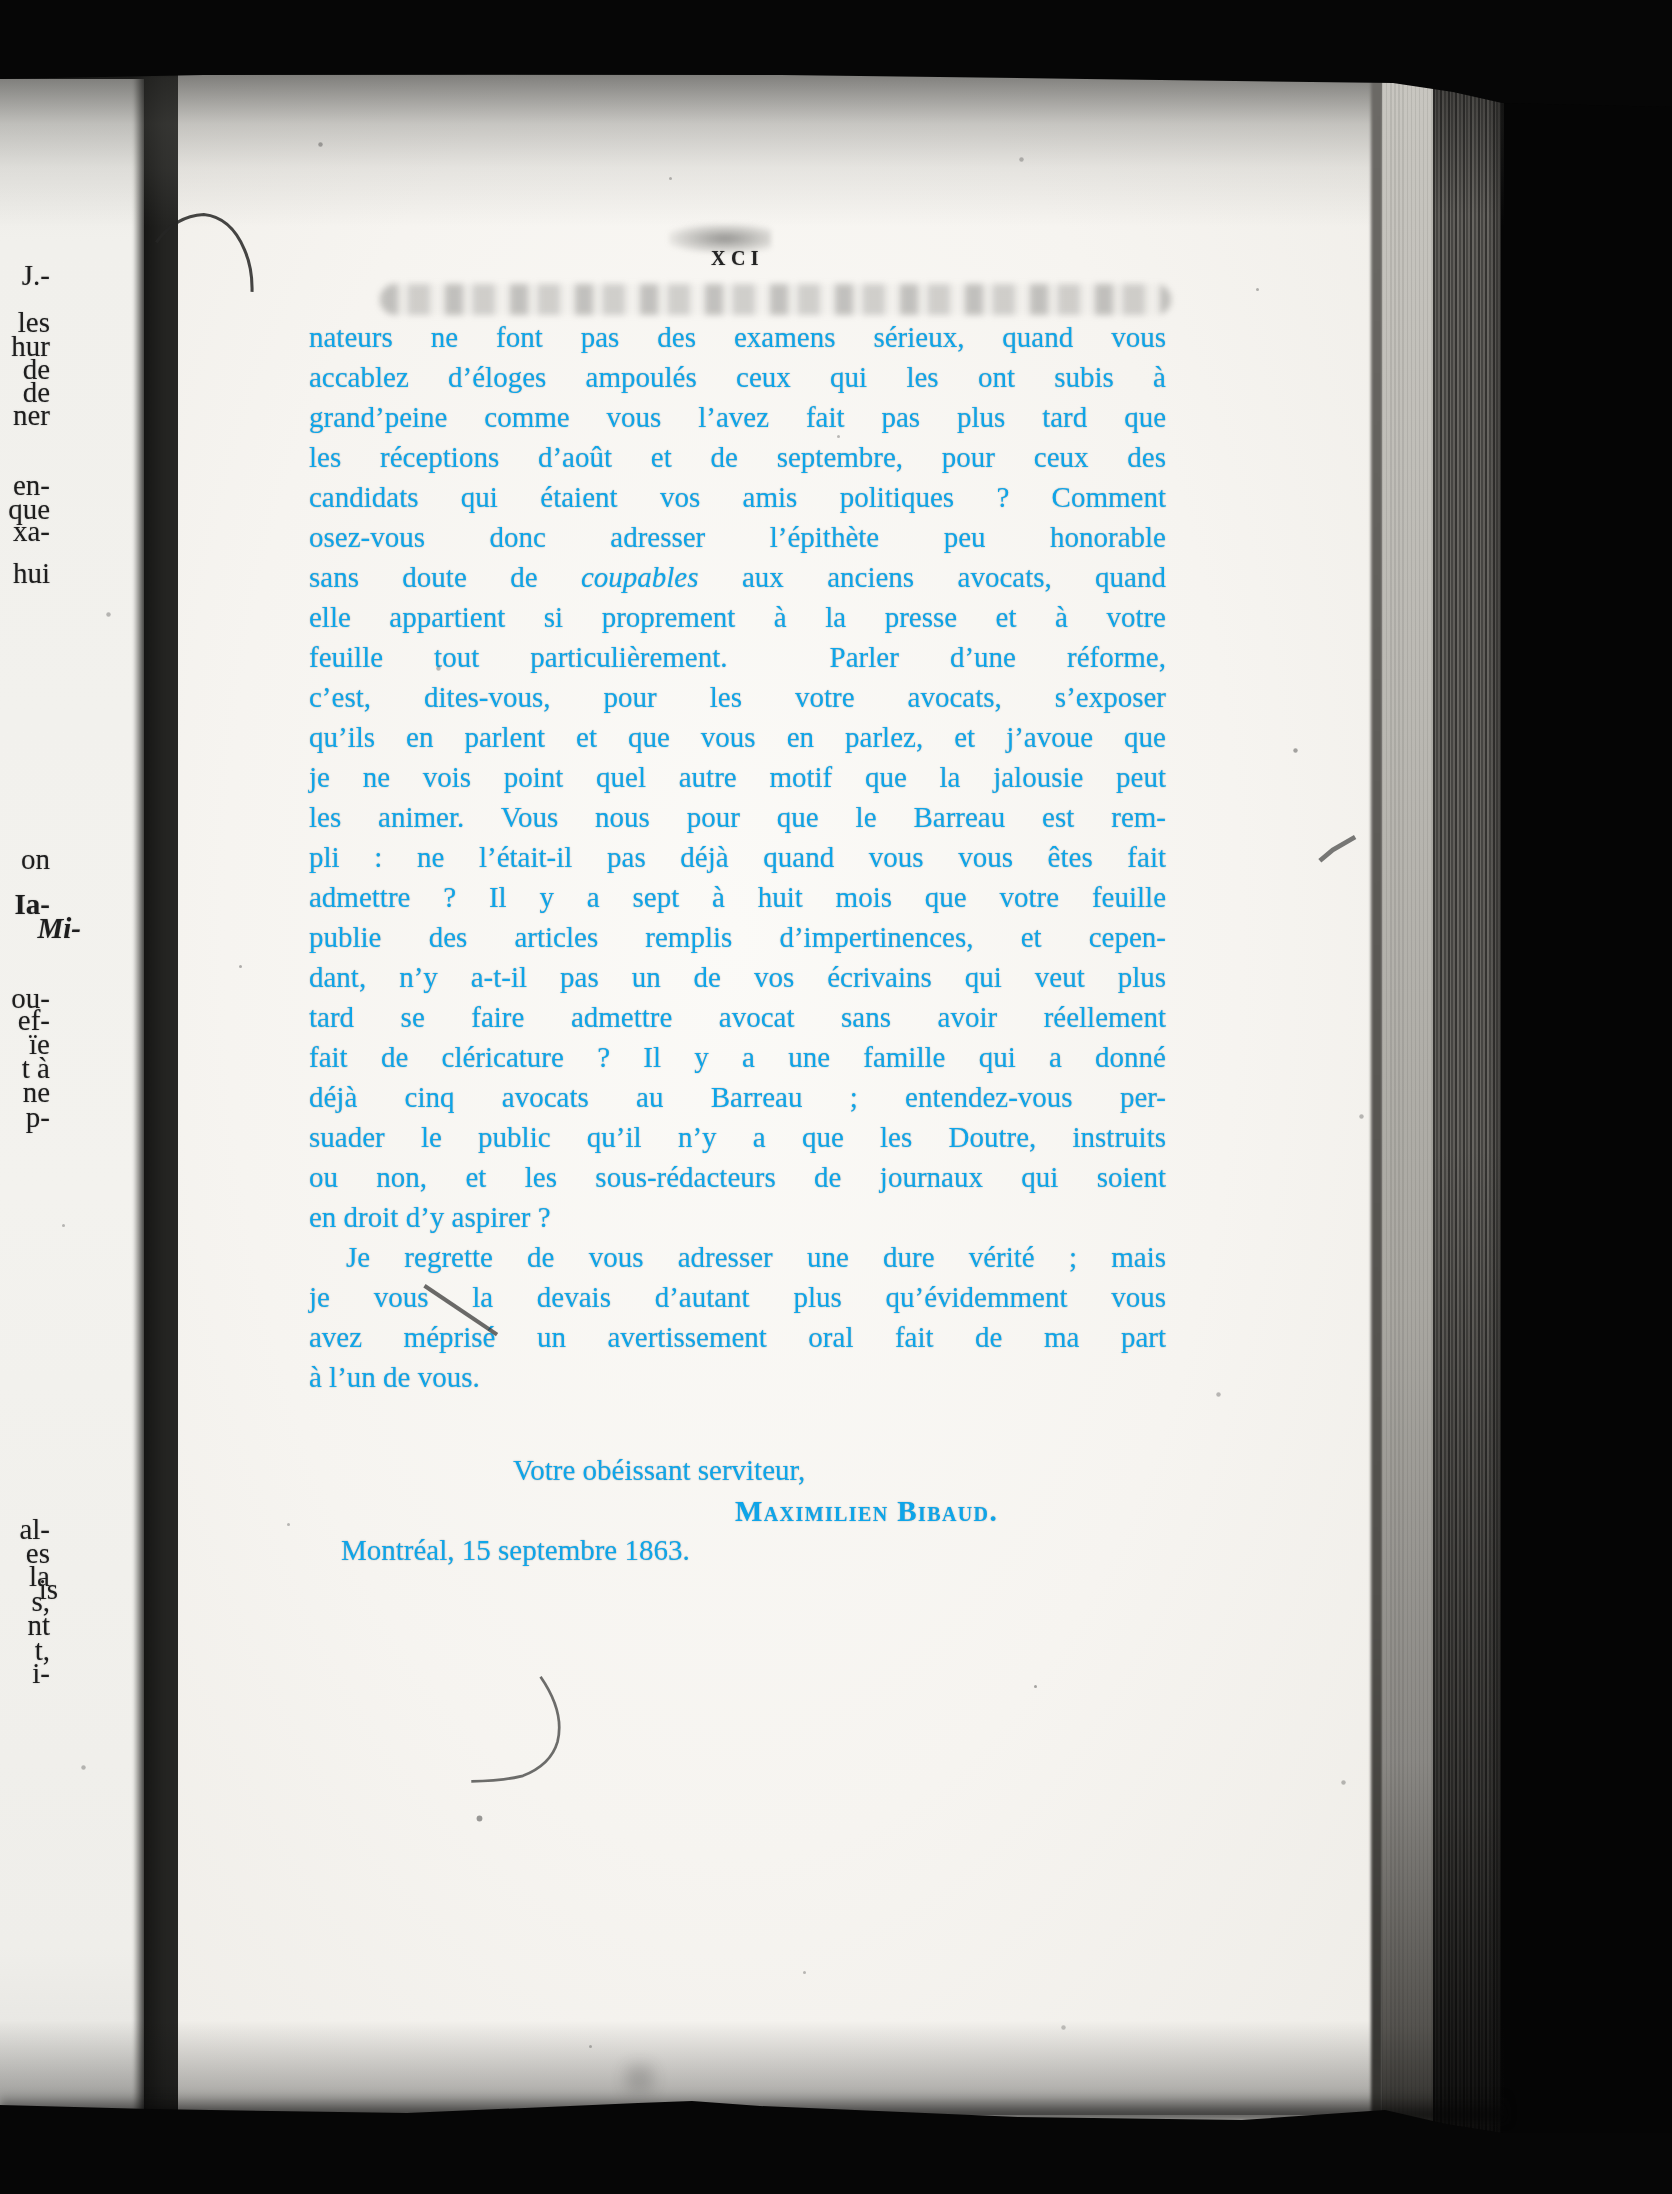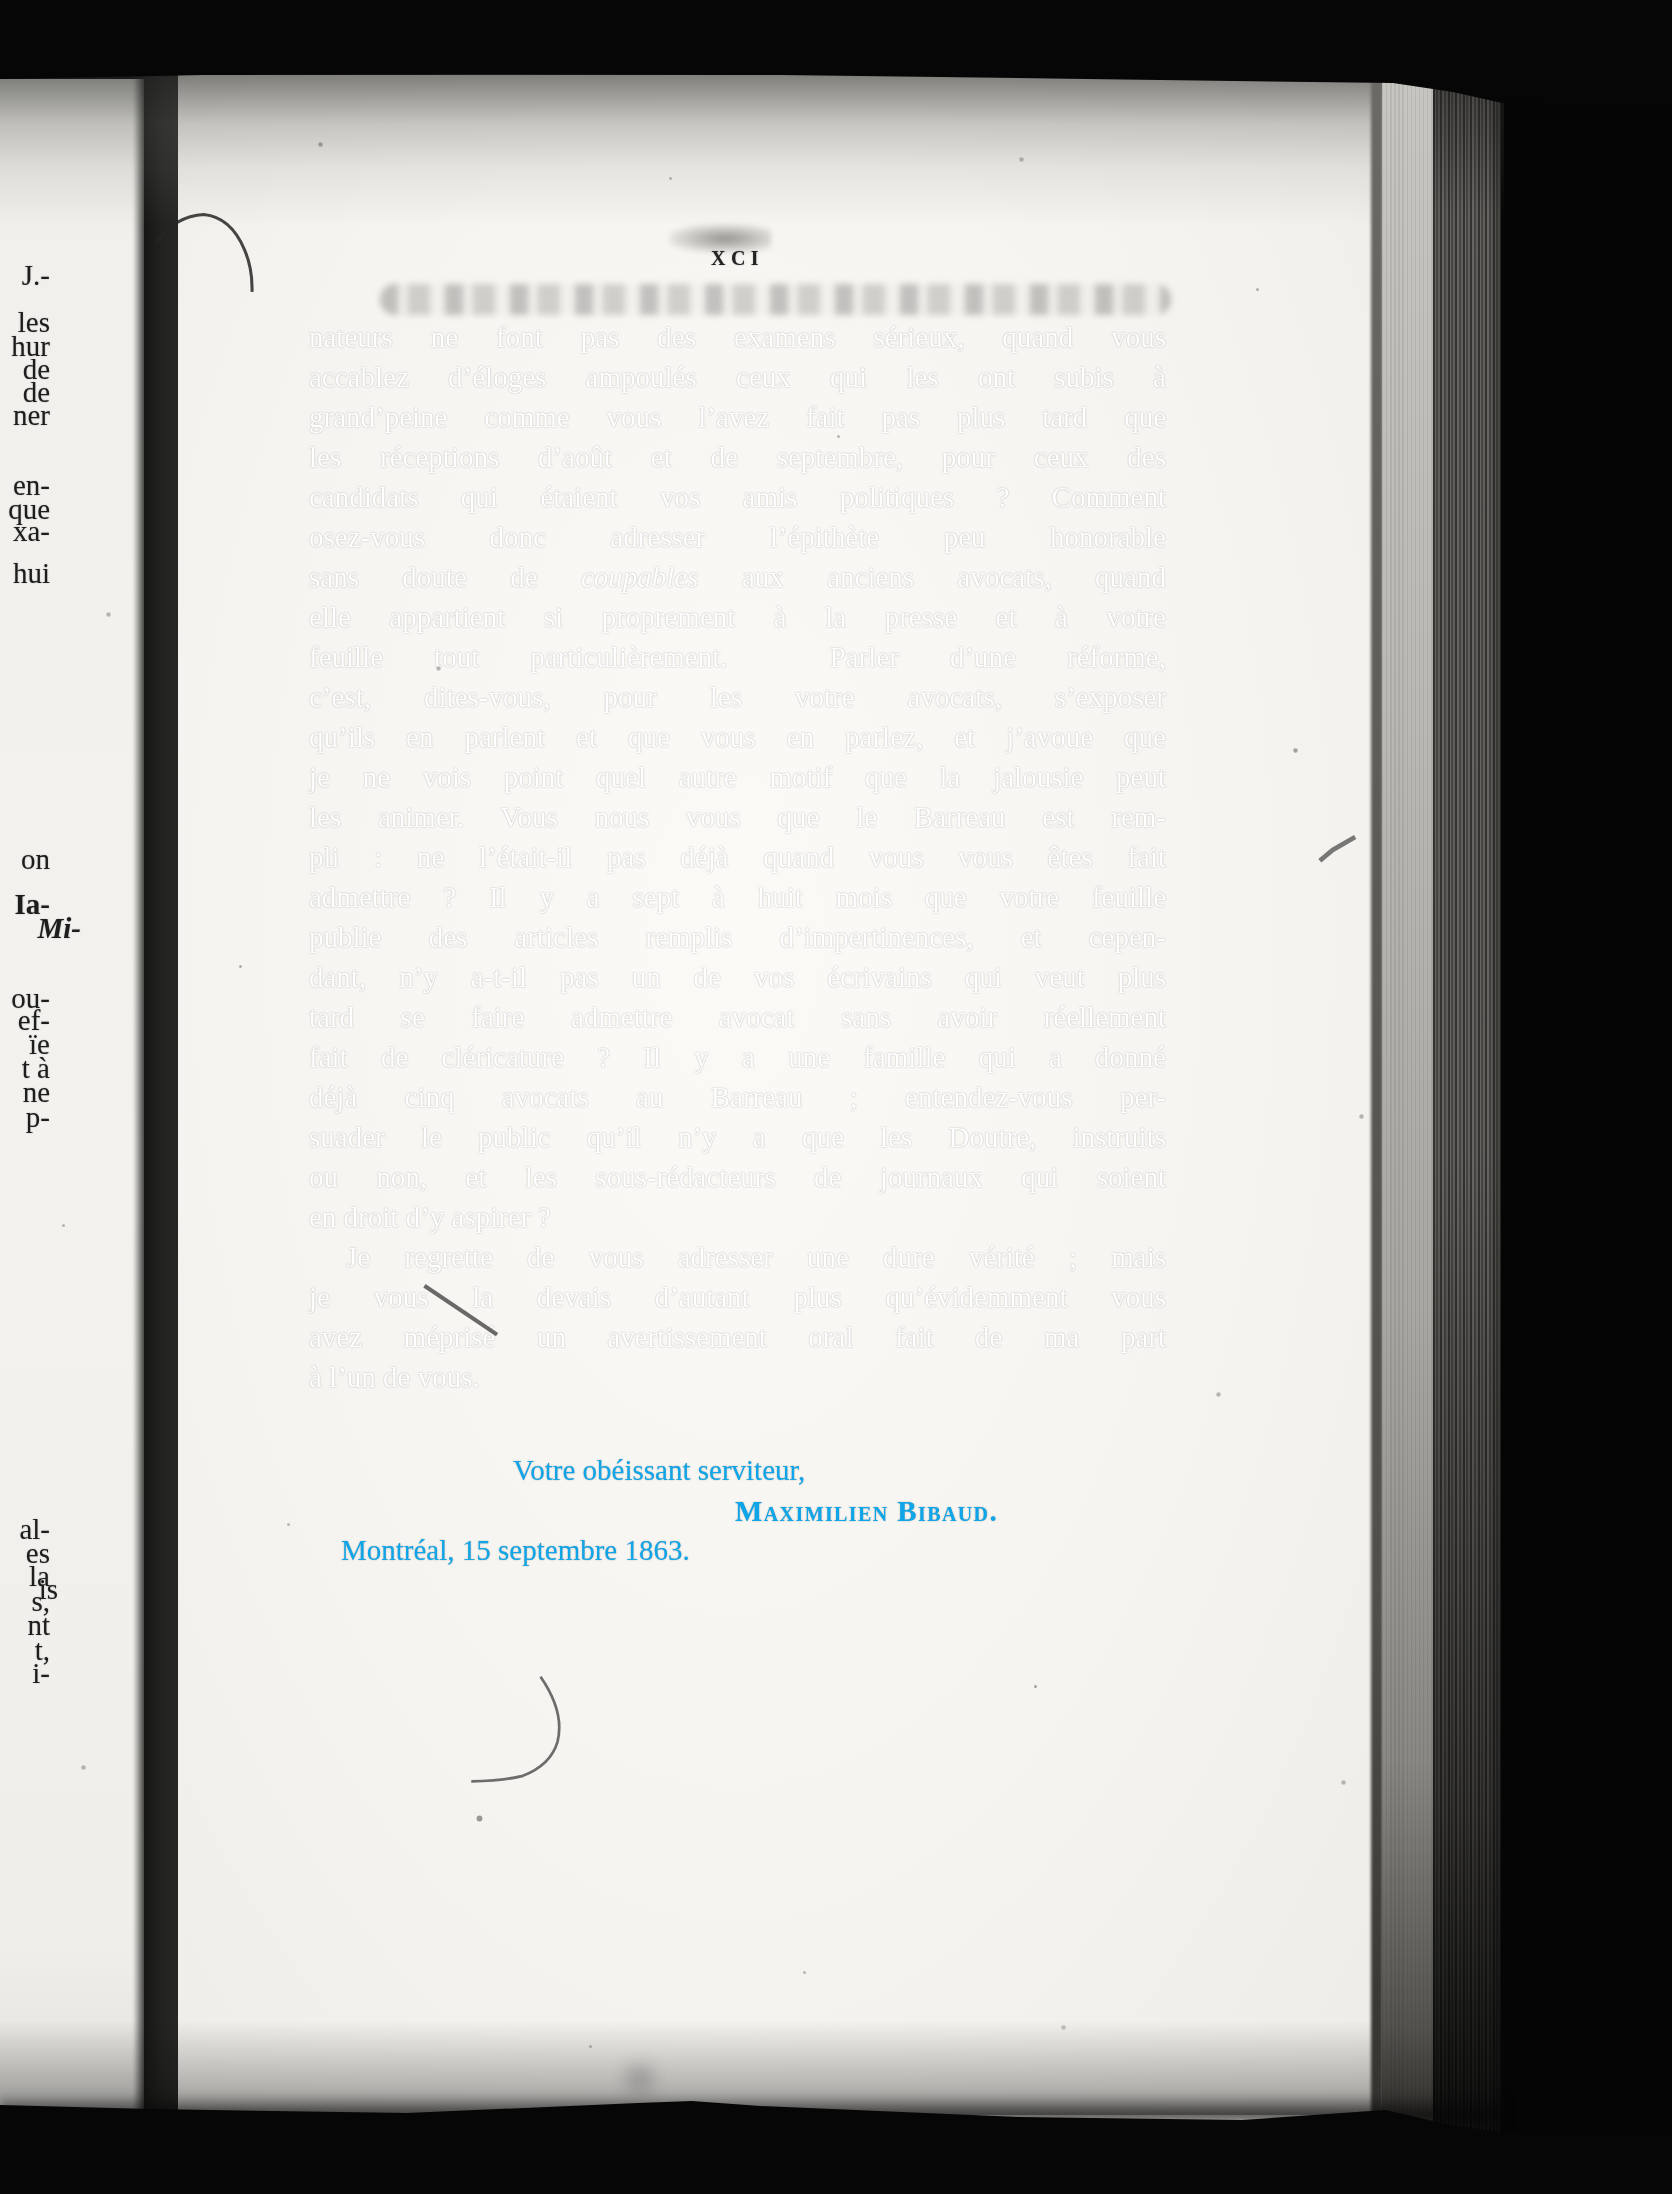--- a/index.html
+++ b/index.html
@@ -79,21 +79,21 @@
       rgba(142,142,138,.08) 17.7px 28px,
       rgba(84,84,82,.24) 28px 50px,
       rgba(150,150,146,.05) 50px 65px);
     filter:blur(3.4px);
     border-radius:15px;
   }
 
   
   #text-block{
     left:309px;top:317px;width:857px;
-    color:#ffffff;
+    color:#0ea5e9;
     font-size:29px;line-height:40px;
     filter:blur(0.3px);
     text-shadow:0 0 1.5px rgba(28,28,28,.38);
   }
   .bline{
     text-align:justify;
     text-align-last:justify;
     white-space:normal;
     height:40px;overflow:visible;
   }
@@ -220,21 +220,21 @@
     <div class="bline">grand’peine comme vous l’avez fait pas plus tard que</div>
     <div class="bline">les réceptions d’août et de septembre, pour ceux des</div>
     <div class="bline">candidats qui étaient vos amis politiques ? Comment</div>
     <div class="bline">osez-vous donc adresser l’épithète peu honorable</div>
     <div class="bline">sans doute de <em>coupables</em> aux anciens avocats, quand</div>
     <div class="bline">elle appartient si proprement à la presse et à votre</div>
     <div class="bline">feuille tout particulièrement.&nbsp; Parler d’une réforme,</div>
     <div class="bline">c’est, dites-vous, pour les votre avocats, s’exposer</div>
     <div class="bline">qu’ils en parlent et que vous en parlez, et j’avoue que</div>
     <div class="bline">je ne vois point quel autre motif que la jalousie peut</div>
-    <div class="bline">les animer. Vous nous vous que le Barreau est rem-</div>
+    <div class="bline">les animer. Vous nous pour que le Barreau est rem-</div>
     <div class="bline">pli : ne l’était-il pas déjà quand vous vous êtes fait</div>
     <div class="bline">admettre ? Il y a sept à huit mois que votre feuille</div>
     <div class="bline">publie des articles remplis d’impertinences, et cepen-</div>
     <div class="bline">dant, n’y a-t-il pas un de vos écrivains qui veut plus</div>
     <div class="bline">tard se faire admettre avocat sans avoir réellement</div>
     <div class="bline">fait de cléricature ? Il y a une famille qui a donné</div>
     <div class="bline">déjà cinq avocats au Barreau ; entendez-vous per-</div>
     <div class="bline">suader le public qu’il n’y a que les Doutre, instruits</div>
     <div class="bline">ou non, et les sous-rédacteurs de journaux qui soient</div>
     <div class="bline end">en droit d’y aspirer ?</div>

